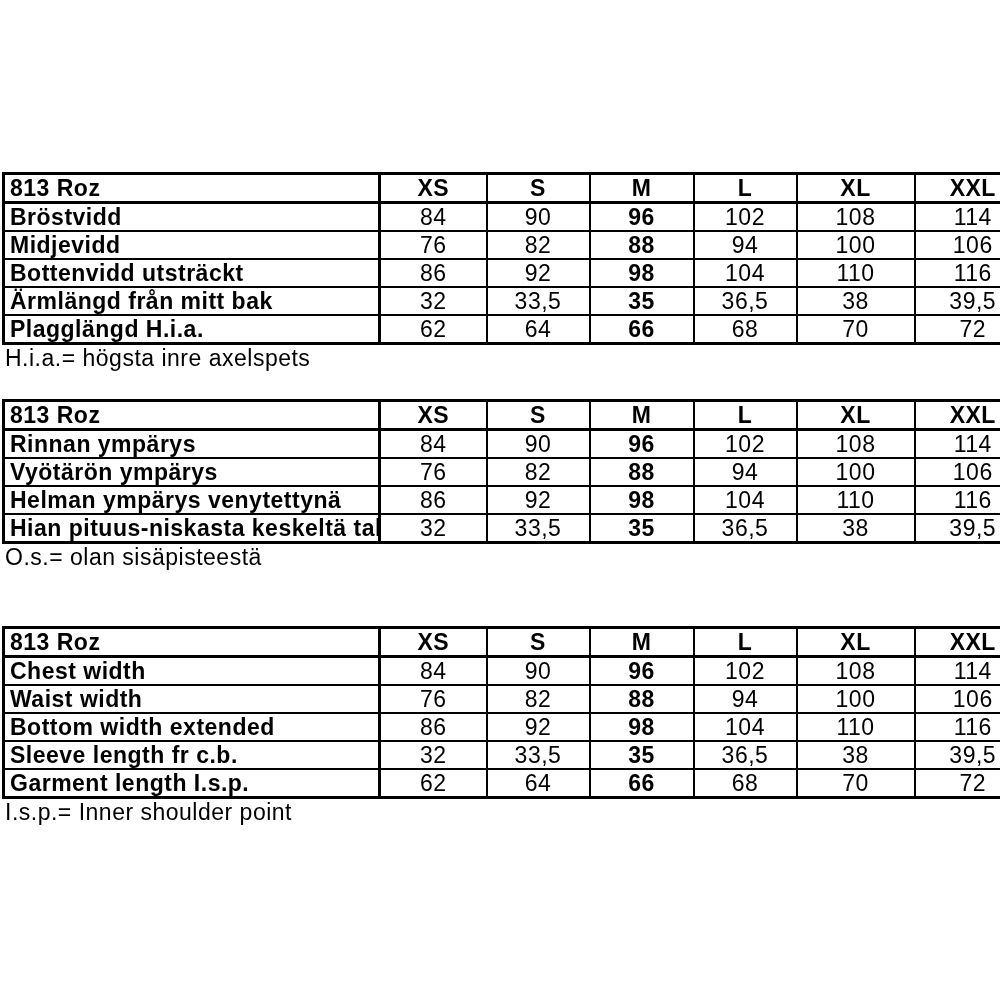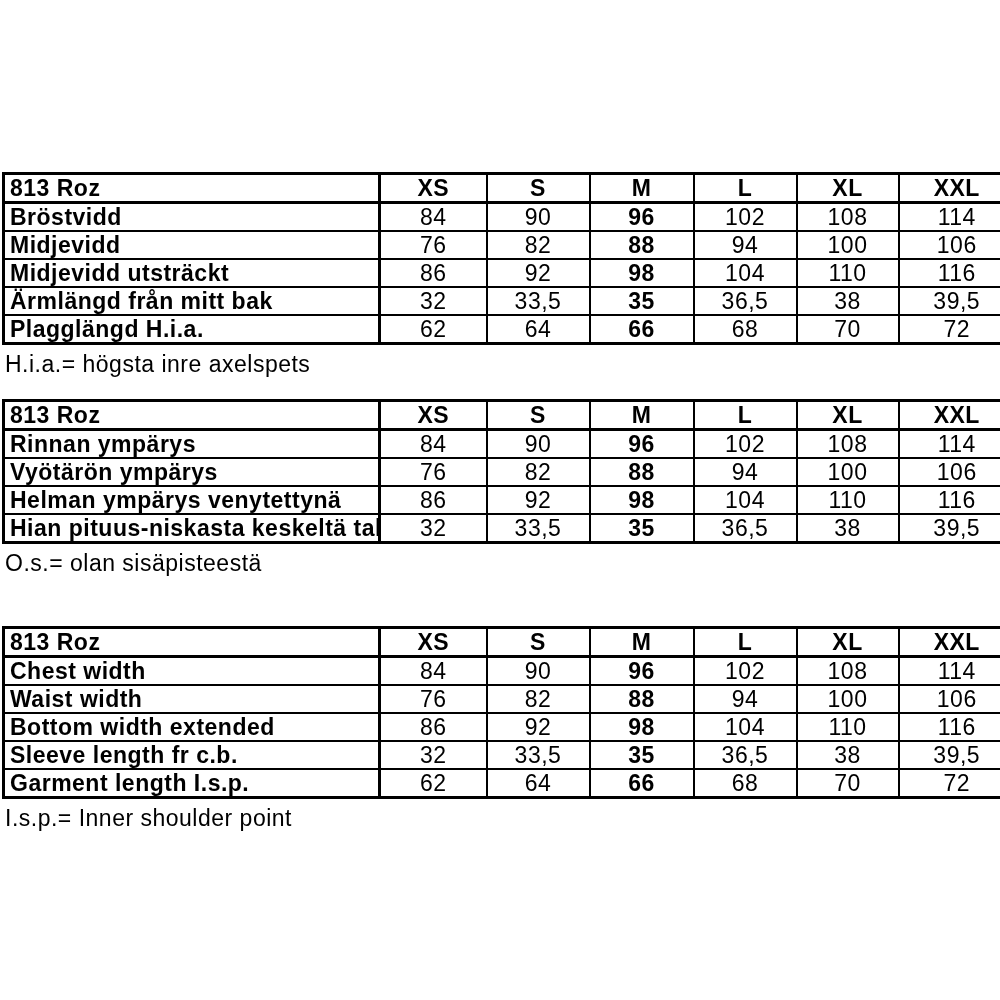--- a/index.html
+++ b/index.html
@@ -38,31 +38,30 @@
     text-align: left;
     padding-left: 5px;
     font-weight: bold;
     width: 376px;
   }
   .size-table th.size { font-weight: bold; text-align: center; }
   .size-table th.size:nth-child(2) { width: 107px; margin-top: 23px; }
   .size-table th.size:nth-child(3) { width: 103px; }
   .size-table th.size:nth-child(4) { width: 104px; }
   .size-table th.size:nth-child(5) { width: 103px; }
-  .size-table th.size:nth-child(6) { width: 102px; }
+  .size-table th.size:nth-child(6) { width: 118px; }
   .size-table th.size:nth-child(7) { width: 117px; }
   .size-table td.label {
     text-align: left;
     padding-left: 5px;
     font-weight: bold;
   }
   .size-table td.value { text-align: center; font-weight: normal; }
   .size-table td.value.hl { font-weight: bold; }
   .footnote {
-    margin-top: 6px;
     margin-left: 3px;
     font-size: 23px;
     line-height: 26px;
     letter-spacing: 0.5px;
   }
 </style>
 </head>
 <body>
 
 <div id="tables-root">
@@ -92,21 +91,21 @@
           <tr>
             <td class="label">Midjevidd</td>
             <td class="value first-size">76</td>
             <td class="value">82</td>
             <td class="value hl">88</td>
             <td class="value">94</td>
             <td class="value">100</td>
             <td class="value">106</td>
           </tr>
           <tr>
-            <td class="label">Midjevidd utsträckt</td>
+            <td class="label">Bottenvidd utsträckt</td>
             <td class="value first-size">86</td>
             <td class="value">92</td>
             <td class="value hl">98</td>
             <td class="value">104</td>
             <td class="value">110</td>
             <td class="value">116</td>
           </tr>
           <tr>
             <td class="label">Ärmlängd från mitt bak</td>
             <td class="value first-size">32</td>

